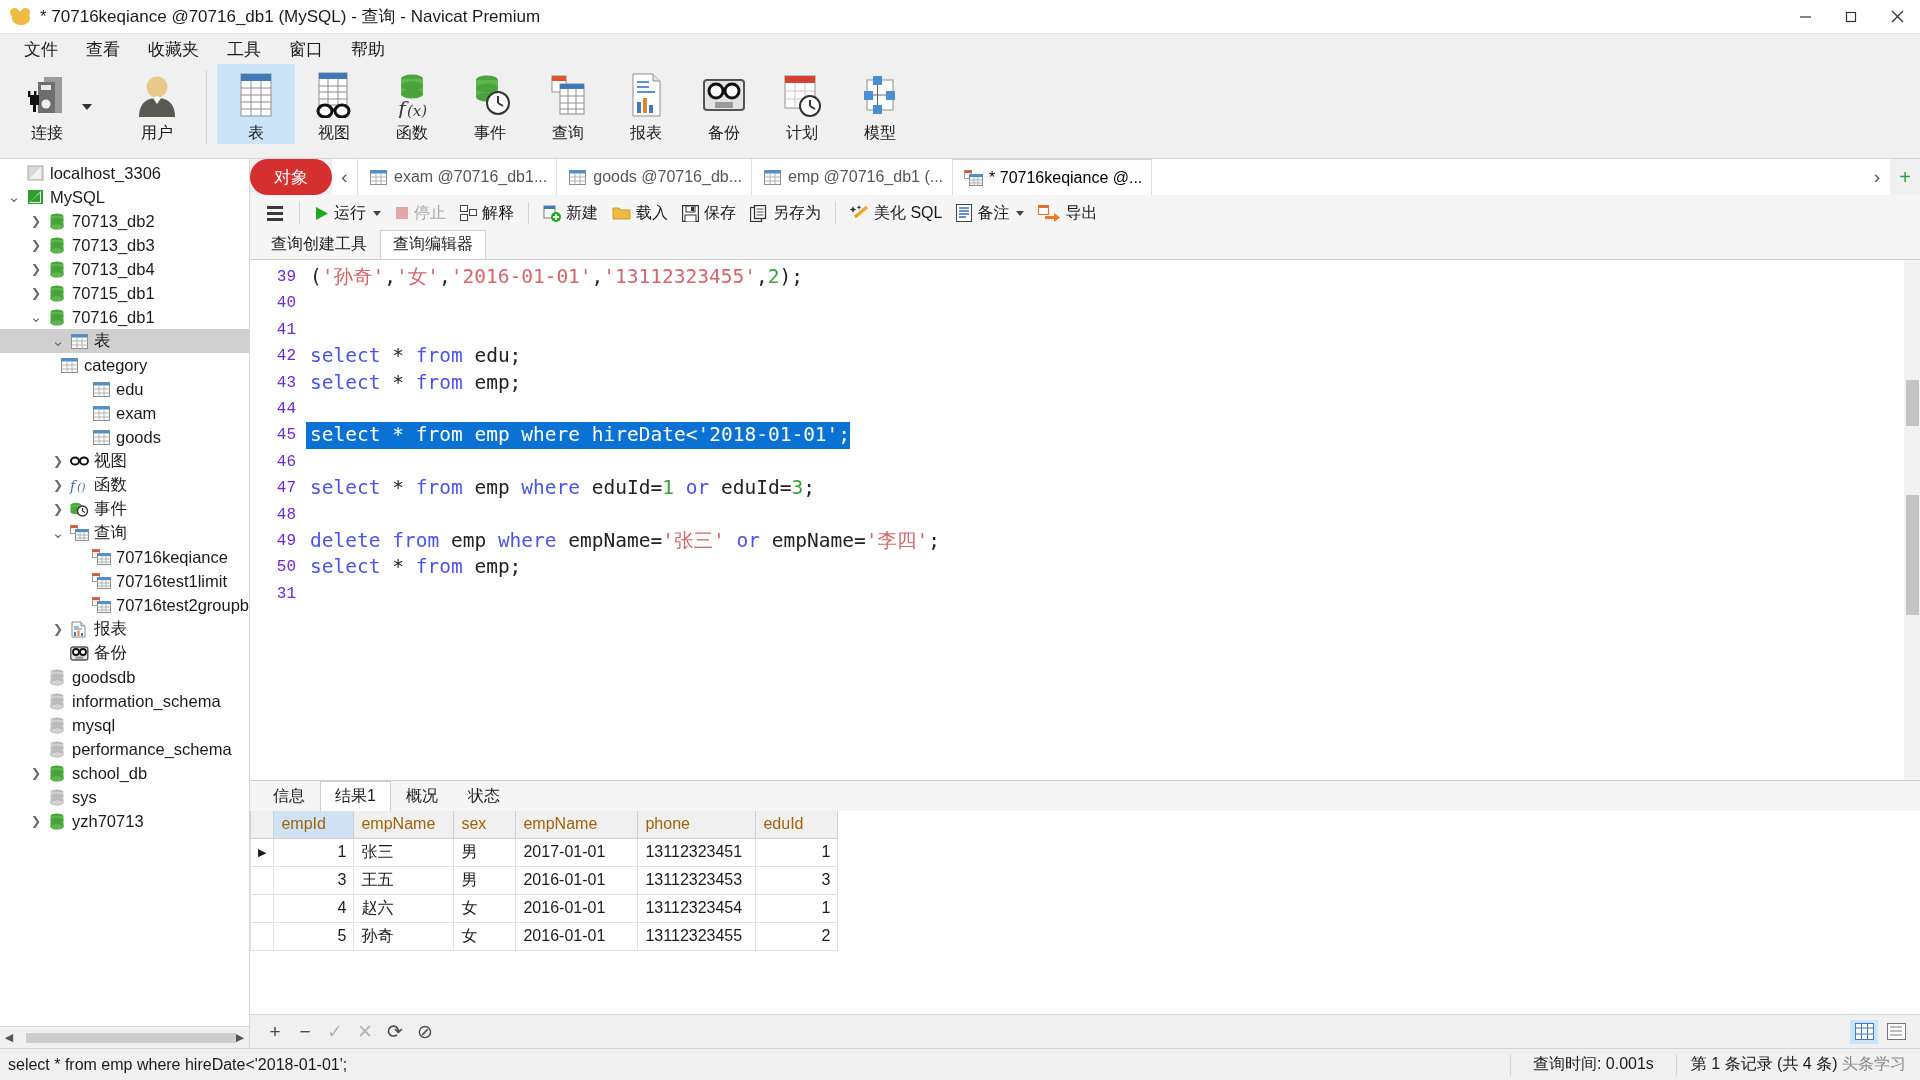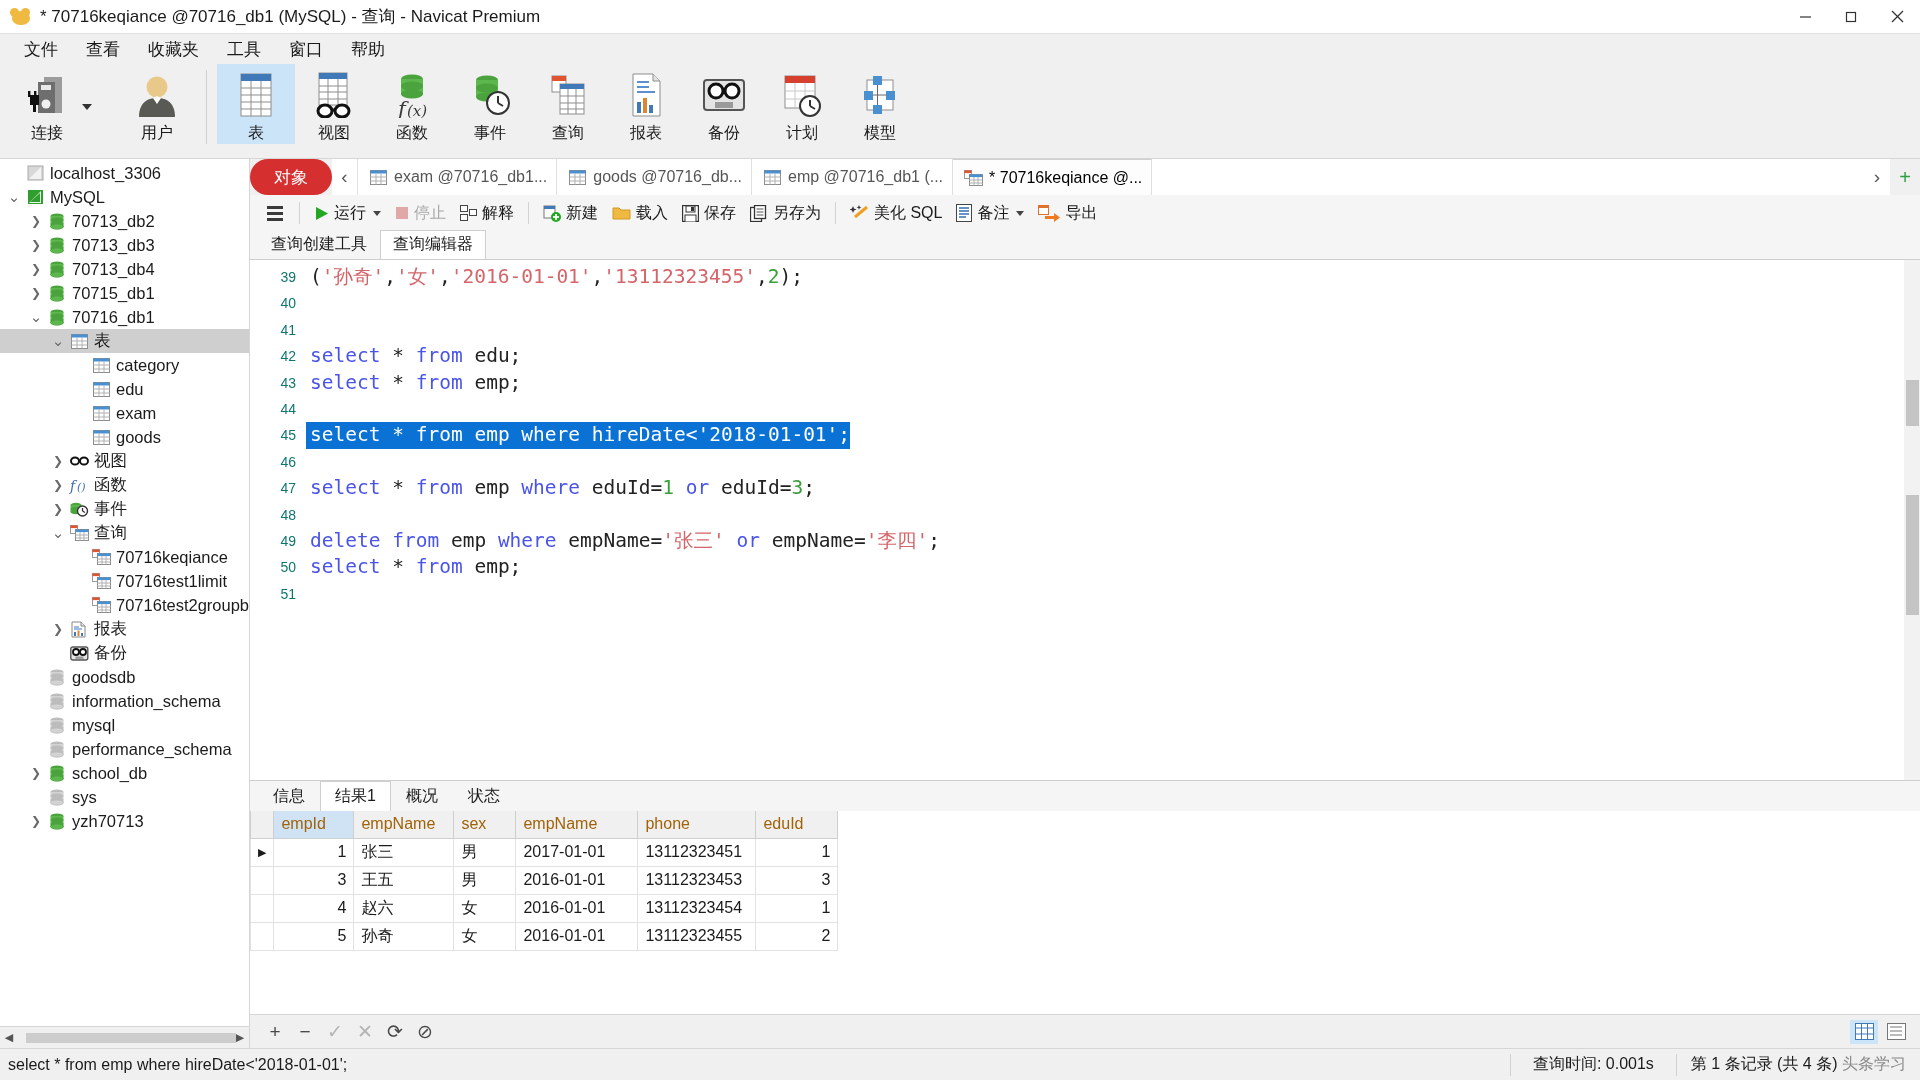--- a/index.html
+++ b/index.html
@@ -83,21 +83,21 @@
   .qt-sep { width:1px; height:22px; background:#d2d2d2; margin:0 7px;}
   .caret-dn { width:0;height:0;border-left:4.5px solid transparent;border-right:4.5px solid transparent;border-top:5.5px solid #444; margin-left:2px;}
 
   .edtabs { height:28px; display:flex; align-items:flex-end; padding-left:8px; background:#f5f5f5; flex:0 0 28px;}
   .edtab { padding:3px 12px 4px 12px; font-size:16px; color:#1b1b1b; border:1px solid transparent; border-bottom:none;}
   .edtab.active { background:#fff; border-color:#cfcfcf;}
 
   
   .editor { flex:1 1 auto; background:#fff; display:flex; min-height:0; position:relative; border-top:1px solid #cfcfcf;}
   .gutter { width:56px; flex:0 0 56px; background:#fff; text-align:right; padding-top:4px; }
-  .gline { height:26.4px; line-height:26.4px; font-family:Liberation Sans, sans-serif; font-size:14px; color:#0f766e; padding-right:10px;}
+  .gline { height:26.4px; line-height:26.4px; font-family:Liberation Mono, monospace; font-size:16px; color:#6d28d9; padding-right:10px;}
   .code { flex:1 1 auto; padding-top:4px; overflow:hidden; position:relative;}
   .cline { height:26.4px; line-height:26.4px; font-family:"DejaVu Sans Mono", monospace; font-size:19.5px; color:#222; white-space:pre; padding-left:4px;}
   .kw { color:#4a54e8; }
   .str { color:#d4656a; }
   .num { color:#3a9e3a; }
   .cline.hl { background:#0a72d4; }
   .cline.hl span { color:#ffffff !important; }
 
   .ed-scroll { position:absolute; right:0; top:0; width:16px; bottom:0; background:#f2f2f2;}
   .ed-thumb { position:absolute; right:1px; top:120px; width:13px; height:46px; background:#c4c4c4;}
@@ -450,21 +450,21 @@
                 <rect x="0.5" y="0.5" width="16" height="14" fill="#fff" stroke="#8d8d8d"></rect>
                 <rect x="0.5" y="0.5" width="16" height="3" fill="#4a8fd0"></rect>
                 <line x1="6" y1="3.5" x2="6" y2="14.5" stroke="#b0b0b0"></line>
                 <line x1="11" y1="3.5" x2="11" y2="14.5" stroke="#b0b0b0"></line>
                 <line x1="0.5" y1="7" x2="16.5" y2="7" stroke="#b0b0b0"></line>
                 <line x1="0.5" y1="11" x2="16.5" y2="11" stroke="#b0b0b0"></line>
               </svg>
             </span>
             <span>表</span>
           </div>
-          <div class="trow" style="padding-left: 70px;">
+          <div class="trow" style="padding-left: 38px;">
             <span class="twist"></span>
             <span class="tico">
               <svg width="17" height="15" viewBox="0 0 17 15">
                 <rect x="0.5" y="0.5" width="16" height="14" fill="#fff" stroke="#8d8d8d"></rect>
                 <rect x="0.5" y="0.5" width="16" height="3" fill="#4a8fd0"></rect>
                 <line x1="6" y1="3.5" x2="6" y2="14.5" stroke="#b0b0b0"></line>
                 <line x1="11" y1="3.5" x2="11" y2="14.5" stroke="#b0b0b0"></line>
                 <line x1="0.5" y1="7" x2="16.5" y2="7" stroke="#b0b0b0"></line>
                 <line x1="0.5" y1="11" x2="16.5" y2="11" stroke="#b0b0b0"></line>
               </svg>
@@ -947,21 +947,21 @@
             <div class="gline">41</div>
             <div class="gline">42</div>
             <div class="gline">43</div>
             <div class="gline">44</div>
             <div class="gline">45</div>
             <div class="gline">46</div>
             <div class="gline">47</div>
             <div class="gline">48</div>
             <div class="gline">49</div>
             <div class="gline">50</div>
-            <div class="gline">51</div>
+            <div class="gline">31</div>
           </div>
         <div class="code" id="code">
             <div style="height: 26.4px;">
               <div class="cline"><span class="">(</span><span class="str">'孙奇'</span><span class="">,</span><span class="str">'女'</span><span class="">,</span><span class="str">'2016-01-01'</span><span class="">,</span><span class="str">'13112323455'</span><span class="">,</span><span class="num">2</span><span class="">);</span></div>
             </div>
             <div style="height: 26.4px;">
               <div class="cline">&nbsp;</div>
             </div>
             <div style="height: 26.4px;">
               <div class="cline">&nbsp;</div>

